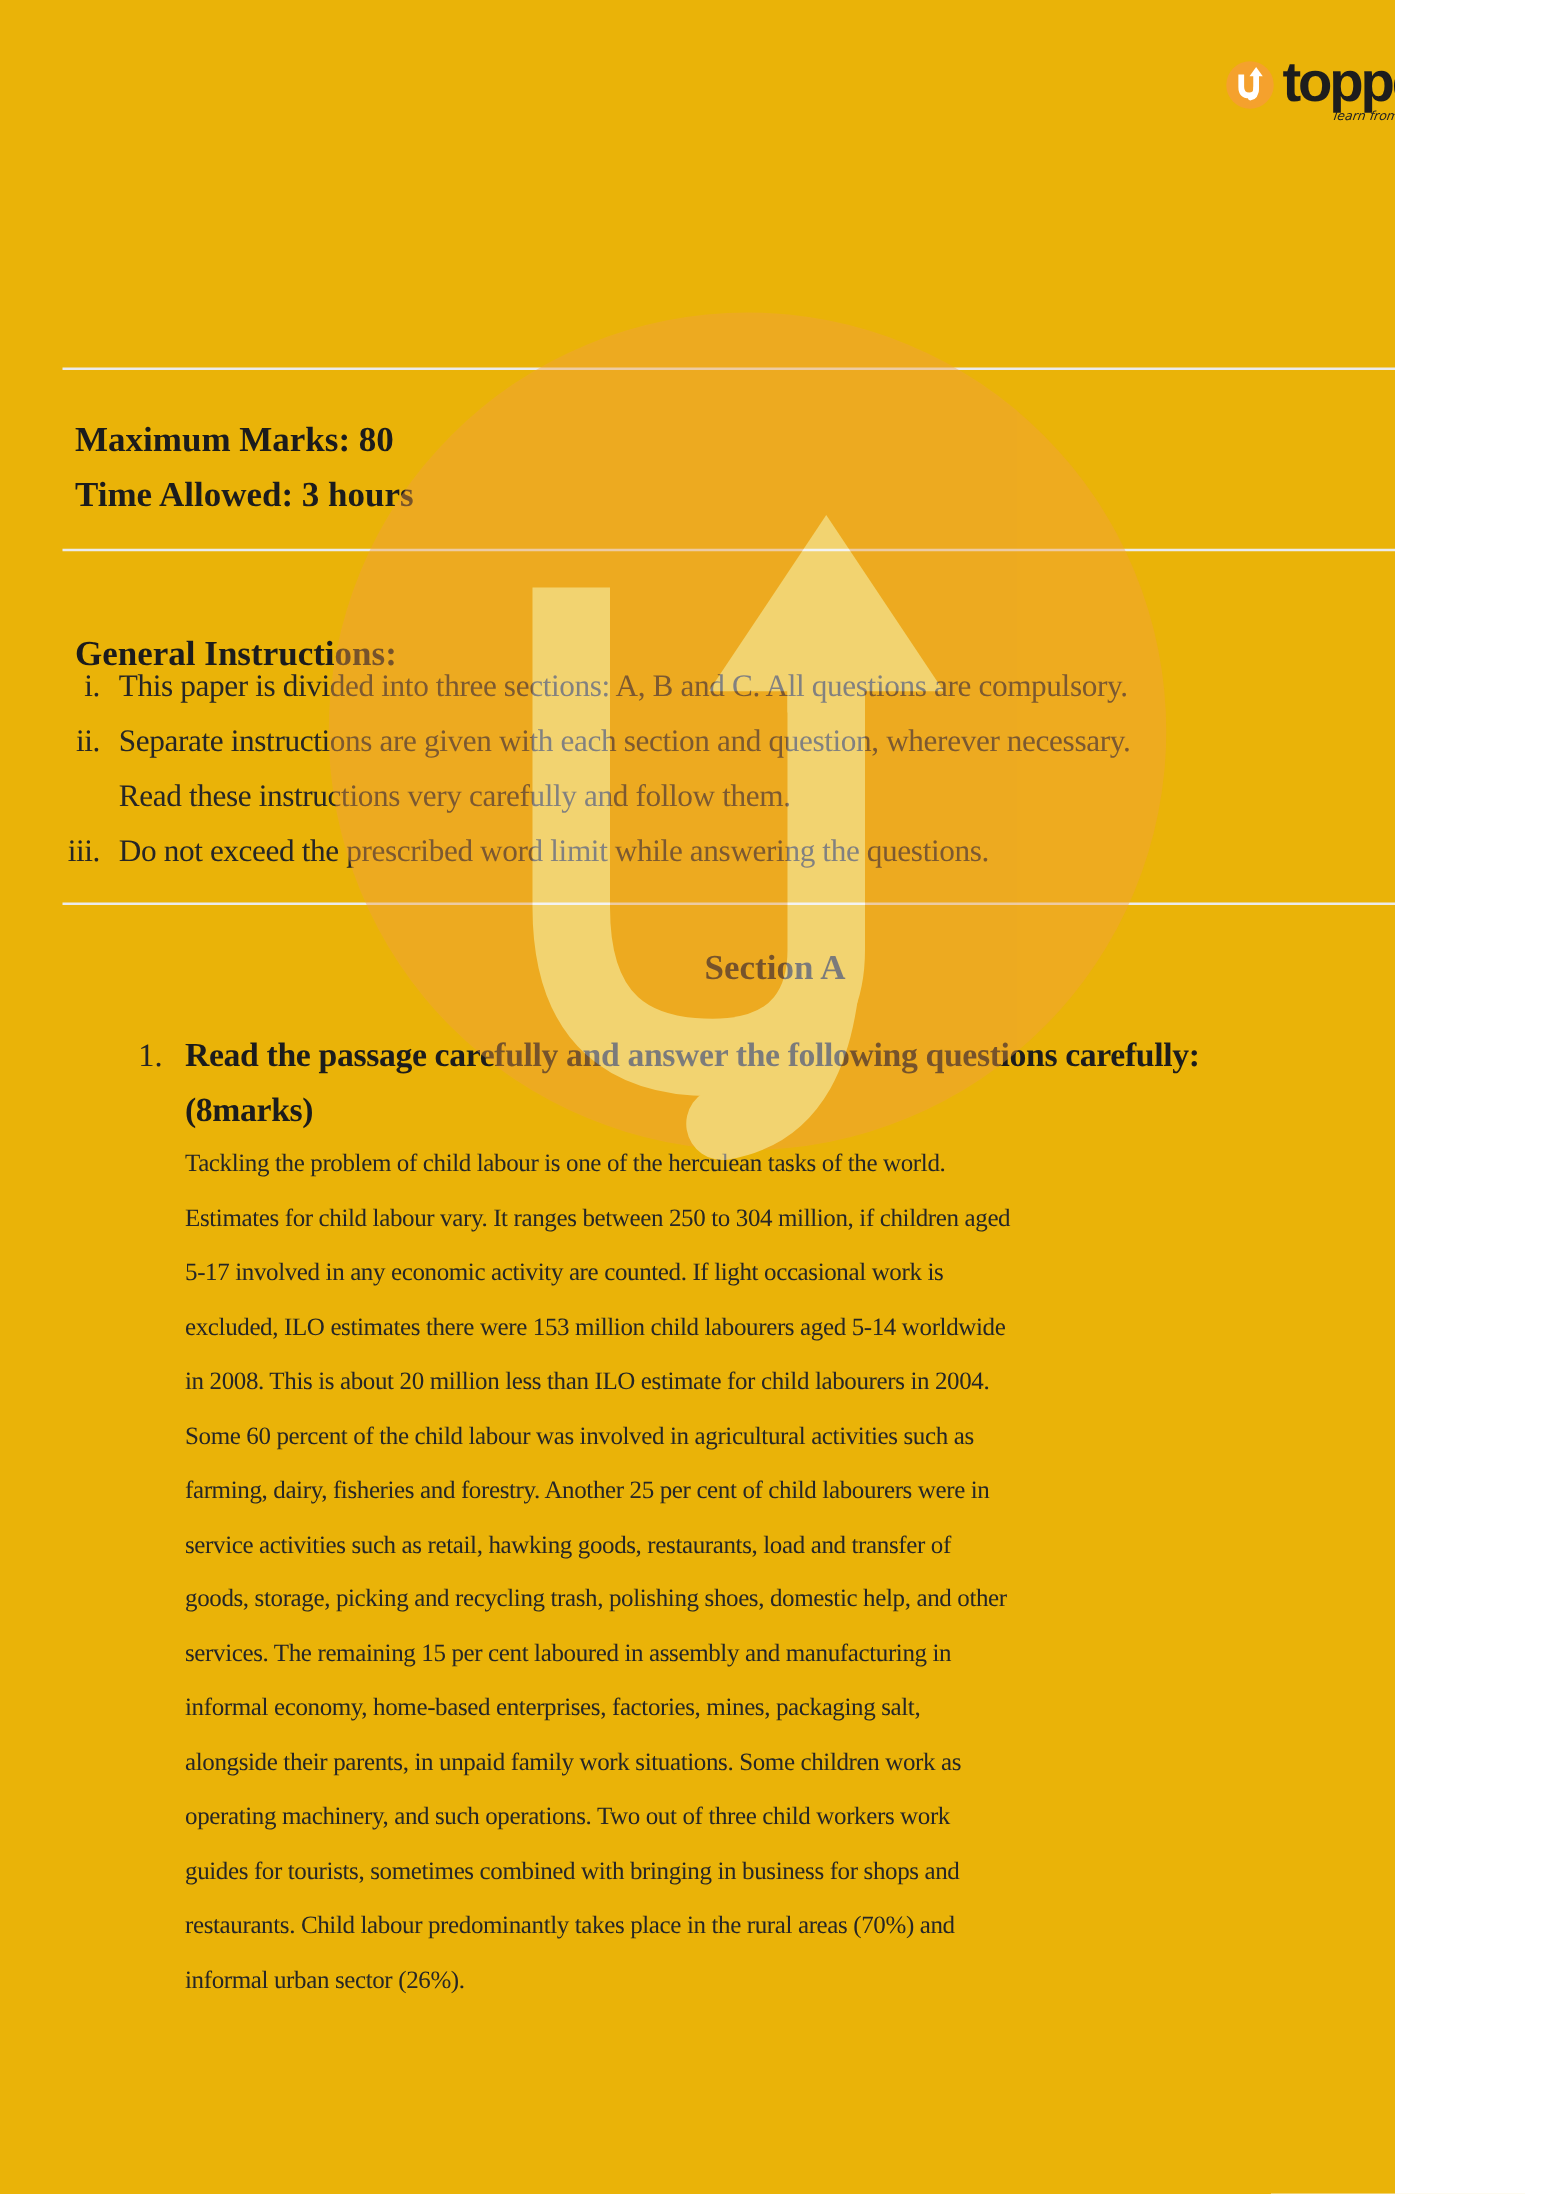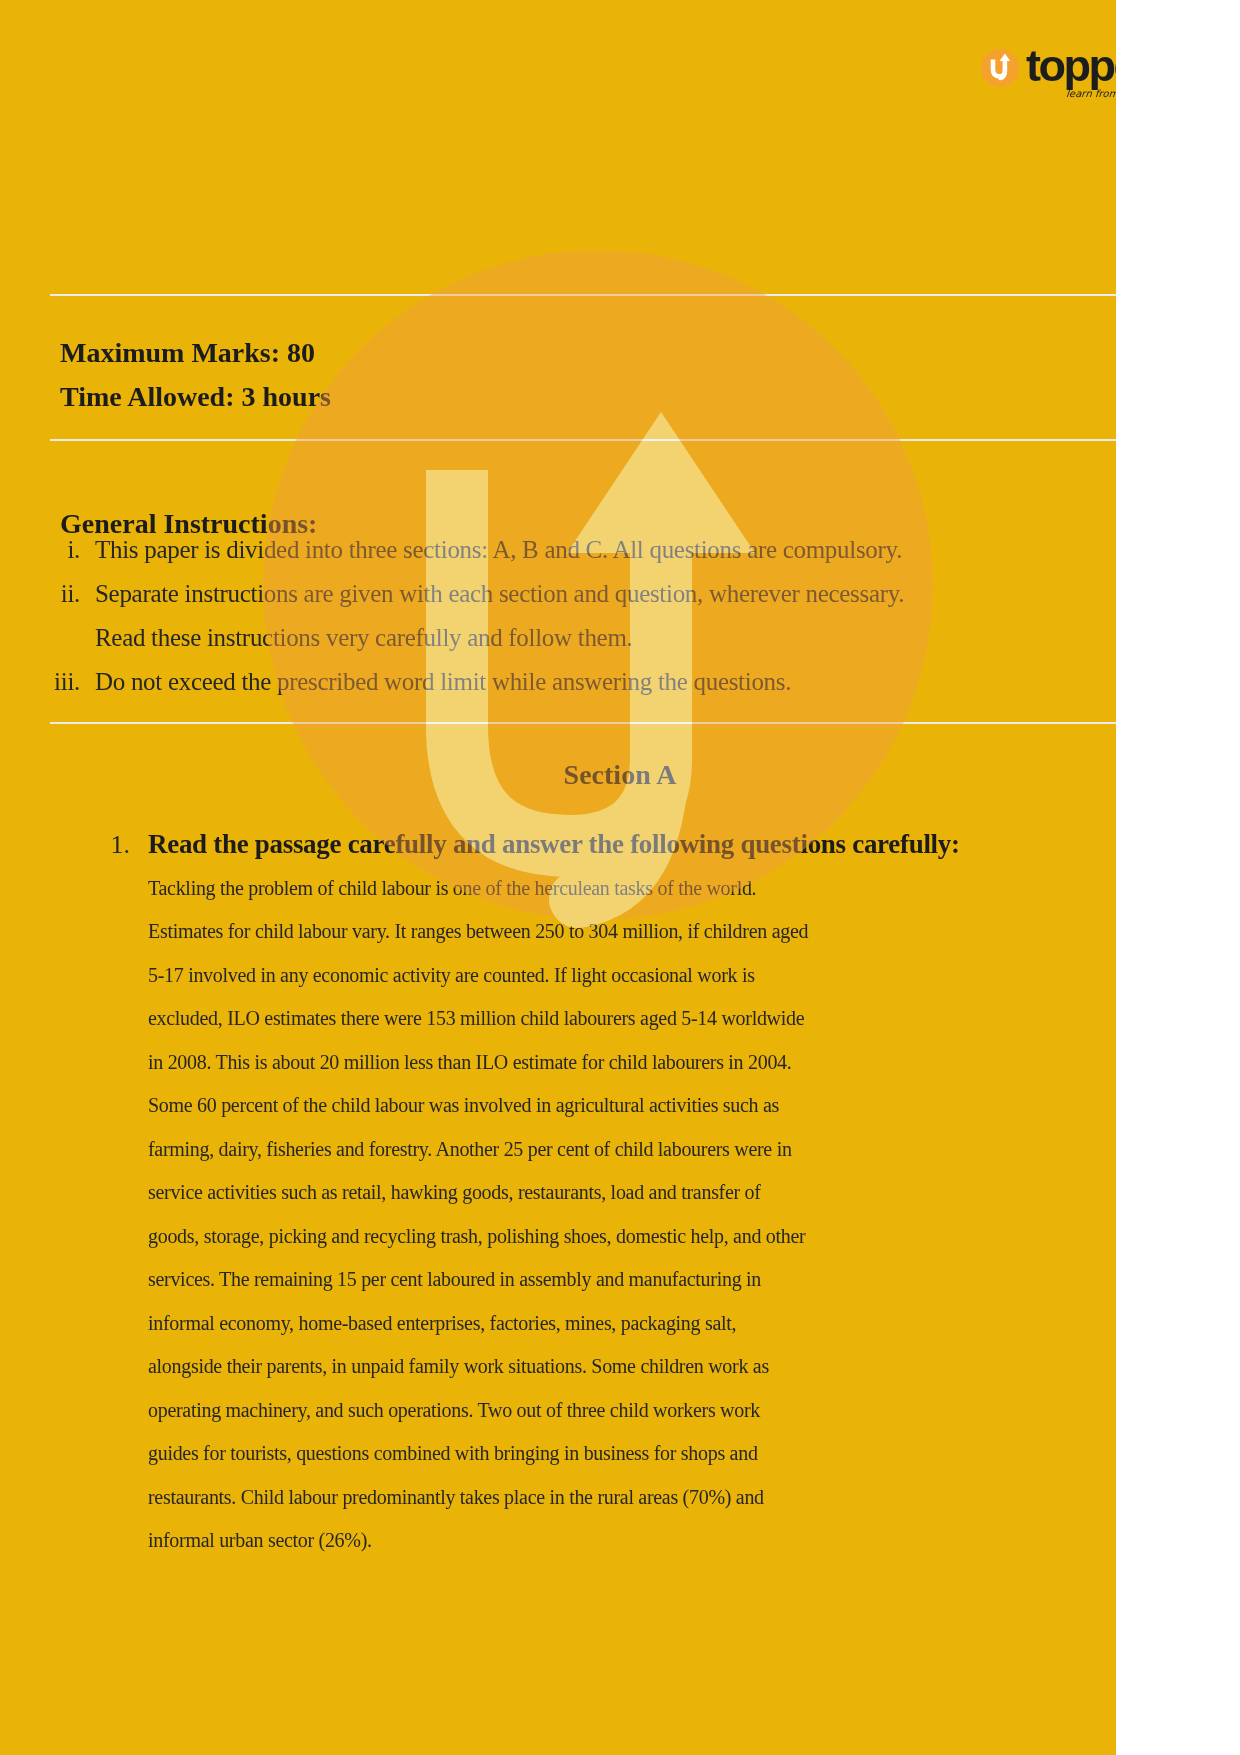--- a/index.html
+++ b/index.html
@@ -139,34 +139,35 @@
 
   <div class="divider d3"></div>
 
   <div class="section-heading">Section A</div>
 
   <div class="qblock">
     <div class="qrow">
       <div class="qnum">1.</div>
       <div class="qcontent">
         <div class="qprompt">Read the passage carefully and answer the following questions carefully:</div>
+        <div class="qmarks">(8marks)</div>
         <div class="pline">Tackling the problem of child labour is one of the herculean tasks of the world.</div>
         <div class="pline">Estimates for child labour vary. It ranges between 250 to 304 million, if children aged</div>
         <div class="pline">5-17 involved in any economic activity are counted. If light occasional work is</div>
         <div class="pline">excluded, ILO estimates there were 153 million child labourers aged 5-14 worldwide</div>
         <div class="pline">in 2008. This is about 20 million less than ILO estimate for child labourers in 2004.</div>
         <div class="pline">Some 60 percent of the child labour was involved in agricultural activities such as</div>
         <div class="pline">farming, dairy, fisheries and forestry. Another 25 per cent of child labourers were in</div>
         <div class="pline">service activities such as retail, hawking goods, restaurants, load and transfer of</div>
         <div class="pline">goods, storage, picking and recycling trash, polishing shoes, domestic help, and other</div>
         <div class="pline">services. The remaining 15 per cent laboured in assembly and manufacturing in</div>
         <div class="pline">informal economy, home-based enterprises, factories, mines, packaging salt,</div>
         <div class="pline">alongside their parents, in unpaid family work situations. Some children work as</div>
         <div class="pline">operating machinery, and such operations. Two out of three child workers work</div>
-        <div class="pline">guides for tourists, questions combined with bringing in business for shops and</div>
+        <div class="pline">guides for tourists, sometimes combined with bringing in business for shops and</div>
         <div class="pline">restaurants. Child labour predominantly takes place in the rural areas (70%) and</div>
         <div class="pline">informal urban sector (26%).</div>
       </div>
     </div>
   </div>
 
   <svg class="watermark" viewBox="0 0 1240 1755">
     <g opacity="0.42">
       <circle cx="598" cy="585" r="335" fill="#F2A041"></circle>
       <g fill="none" stroke="#ffffff">

